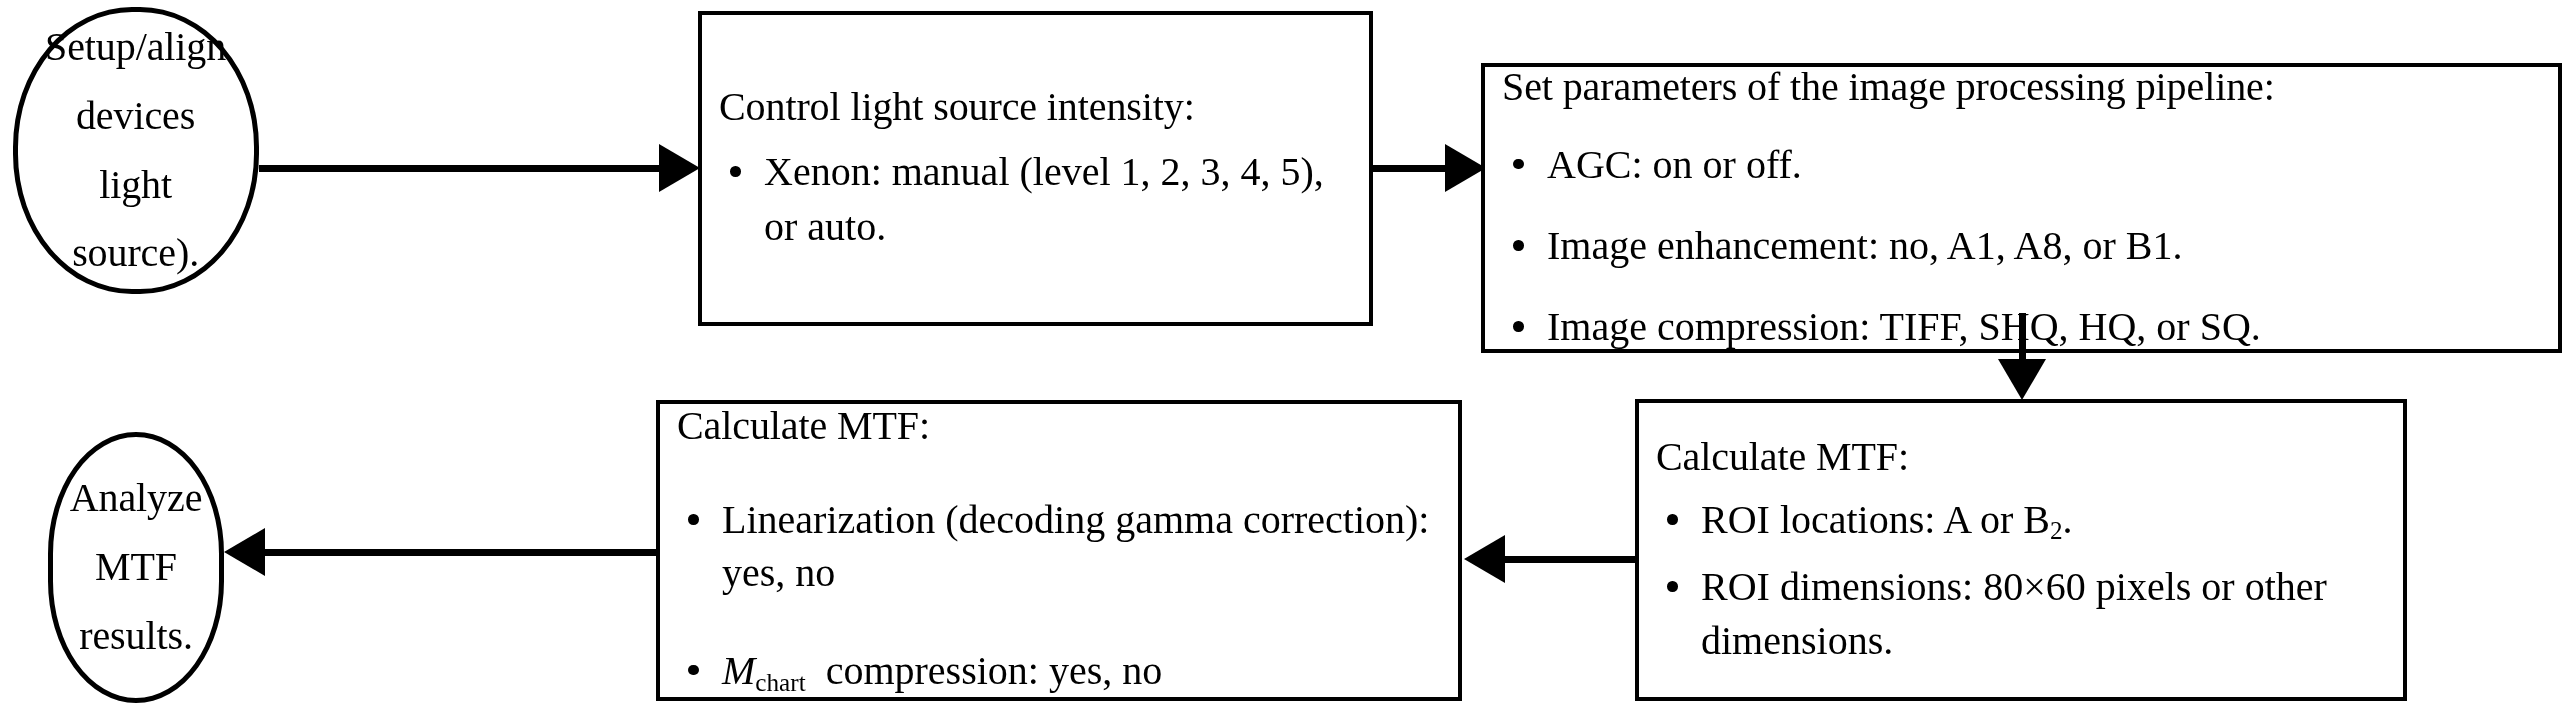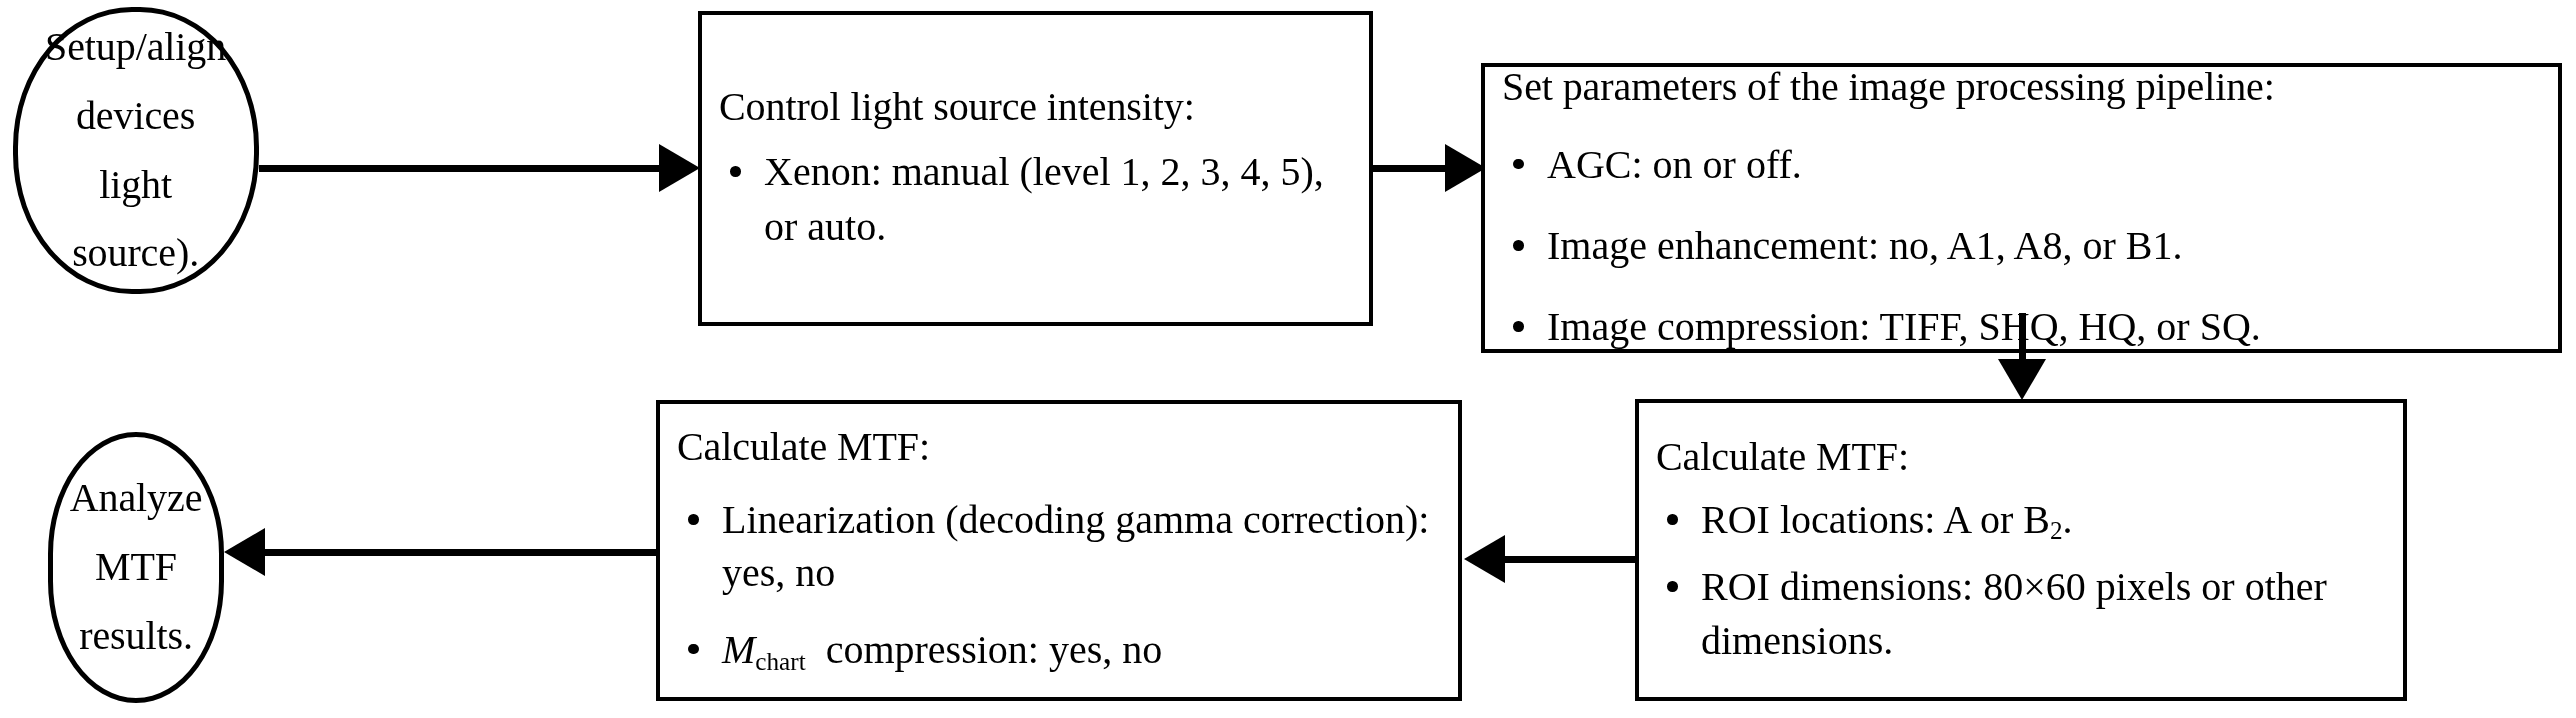--- a/index.html
+++ b/index.html
@@ -79,21 +79,21 @@
     background: #000;
     border-radius: 50%;
   }
 
   
   .box-light ul.bullets { line-height: 1.36; }
   .box-light ul.bullets > li { margin-top: 15px; }
 
   .box-pipeline ul.bullets > li { margin-top: 28px; }
   .box-roi ul.bullets > li { margin-top: 13px; }
-  .box-calc ul.bullets > li { margin-top: 23px; }
+  .box-calc ul.bullets > li { margin-top: 44px; }
 
   .mvar {
     font-style: italic;
   }
   .sub {
     font-size: 0.63em;
     vertical-align: -0.28em;
   }
   .sub-up {
     font-size: 0.63em;

